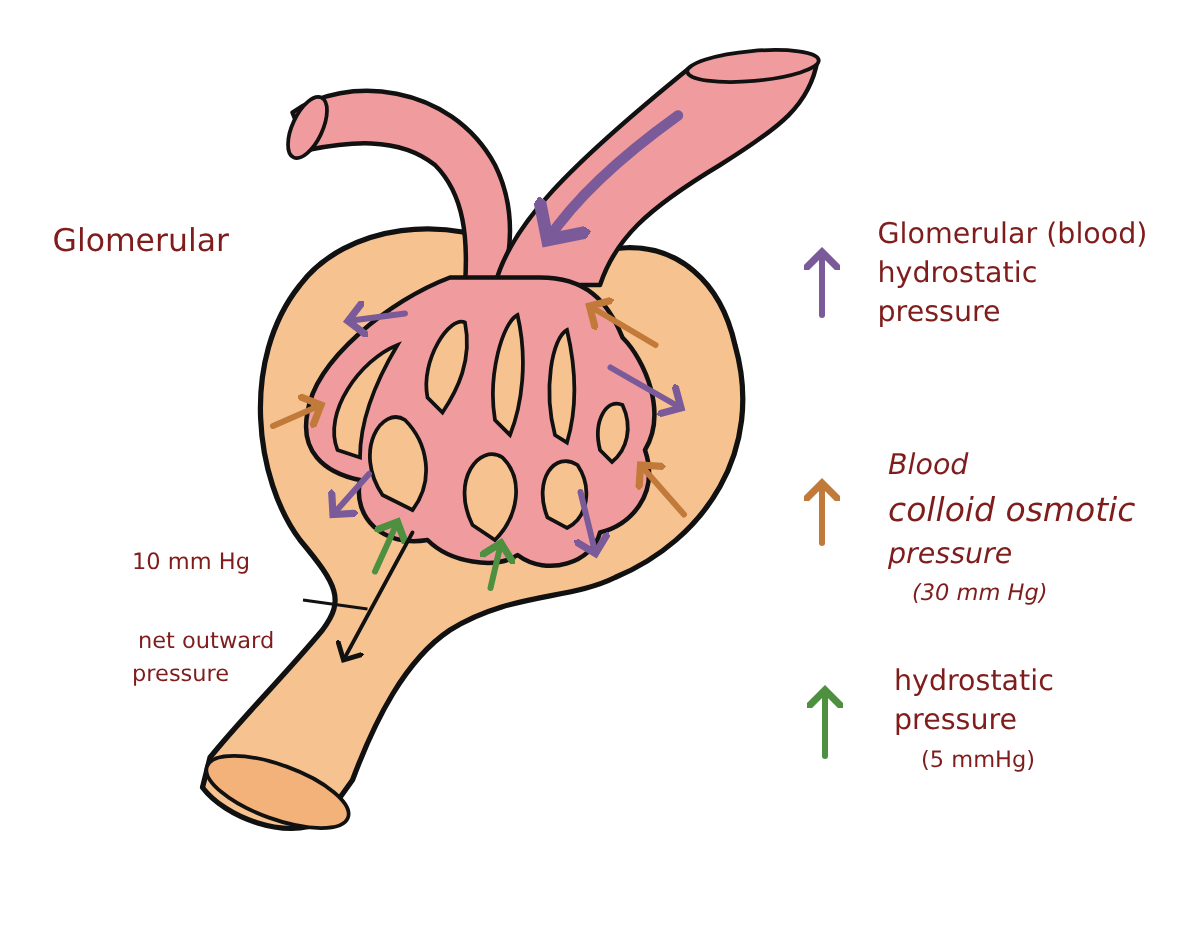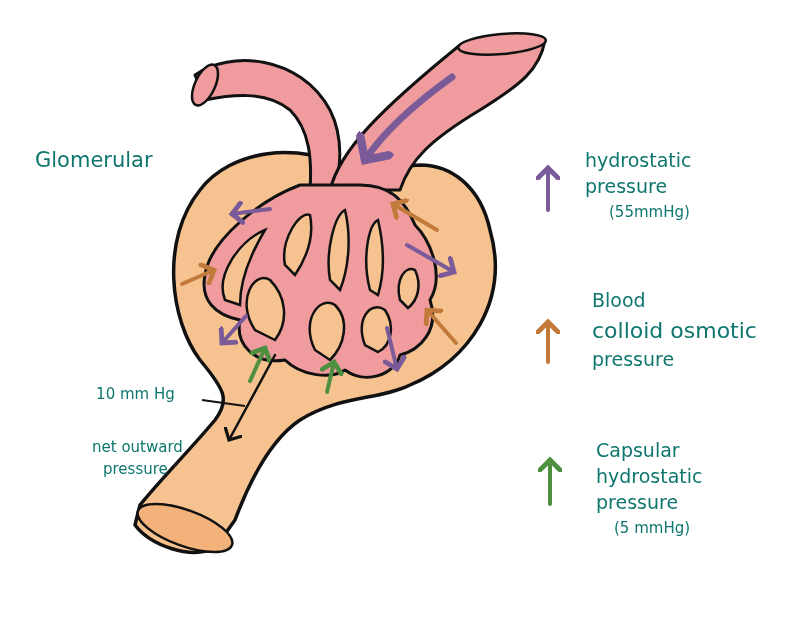--- a/index.html
+++ b/index.html
@@ -1,18 +1,18 @@
 <!DOCTYPE html>
 <html><head>
 <meta charset="utf-8">
 <style>
   html, body { margin: 0; padding: 0; background: #ffffff; }
   body { width: 800px; height: 622px; position: relative; overflow: hidden; font-family: "DejaVu Sans", sans-serif; }
   #diagram { position: absolute; left: 0; top: 0; width: 800px; height: 622px; }
-  .lbl { position: absolute; color: #0f766e; line-height: 1.15; }
+  .lbl { position: absolute; color: #7f1d1d; line-height: 1.15; }
   .title-lbl { font-size: 21px; }
   .legend-lbl { font-size: 19px; }
   .legend-sub { font-size: 15px; }
   .net-lbl { font-size: 15px; }
 </style>
 </head>
 <body>
 
 <svg id="diagram" viewBox="0 0 800 622">
   <defs>
@@ -85,36 +85,36 @@
 
   <line x1="548" y1="210" x2="548" y2="168" stroke="#7a5a98" stroke-width="4" stroke-linecap="round" marker-end="url(#ah-purple)"></line>
   <line x1="548" y1="362" x2="548" y2="322" stroke="#c27a3a" stroke-width="4" stroke-linecap="round" marker-end="url(#ah-orange)"></line>
   <line x1="550" y1="504" x2="550" y2="460" stroke="#4e9040" stroke-width="4" stroke-linecap="round" marker-end="url(#ah-green)"></line>
 </svg>
 
 <div class="lbl title-lbl" style="left:35px; top:148px;">
   <div>Glomerular</div>
 </div>
 
-<div class="lbl net-lbl" style="left:88px; top:386px;text-align:center;">
+<div class="lbl net-lbl" style="left:88px; top:366px;">
   <div style="margin-bottom:4px;">10 mm Hg</div>
   <div style="margin-left:4px; margin-bottom:4px;margin-top:36px;">net outward</div>
   <div>pressure</div>
 </div>
 
 <div class="lbl legend-lbl" style="left:585px; top:146px;">
+  <div>Glomerular (blood)</div>
   <div style="margin-top:4px;">hydrostatic</div>
   <div style="margin-top:4px;">pressure</div>
-  <div class="legend-sub" style="margin-top:6px; padding-left:24px;">(55mmHg)</div>
 </div>
 
-<div class="lbl legend-lbl" style="left:592px; top:290px;">
+<div class="lbl legend-lbl" style="left:592px; top:300px;font-style:italic;">
   <div>Blood</div>
   <div style="margin-top:6px; font-size:22px;">colloid osmotic</div>
   <div style="margin-top:6px;">pressure</div>
+  <div class="legend-sub" style="margin-top:6px; padding-left:16px;">(30 mm Hg)</div>
 </div>
 
 <div class="lbl legend-lbl" style="left:596px; top:440px;">
-  <div>Capsular</div>
   <div style="margin-top:4px;">hydrostatic</div>
   <div style="margin-top:4px;">pressure</div>
   <div class="legend-sub" style="margin-top:6px; padding-left:18px;">(5 mmHg)</div>
 </div>
 
 </body></html>

